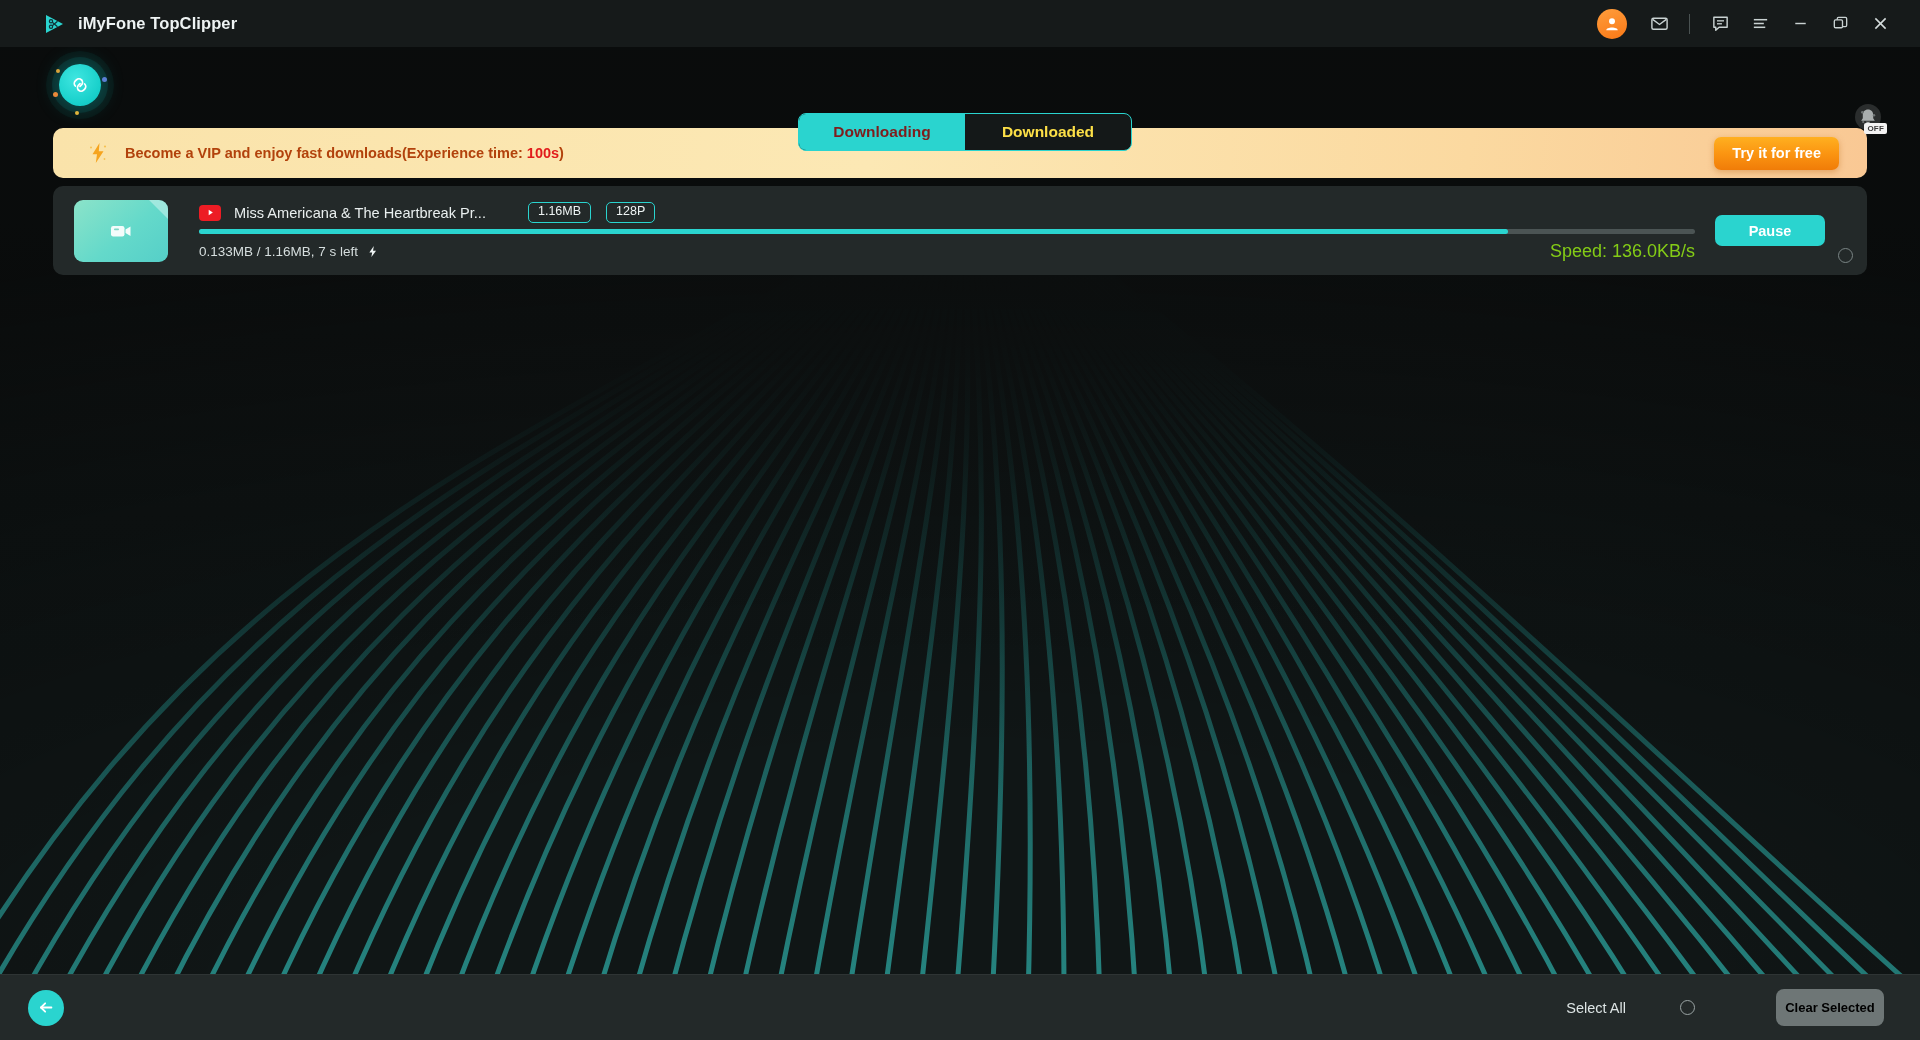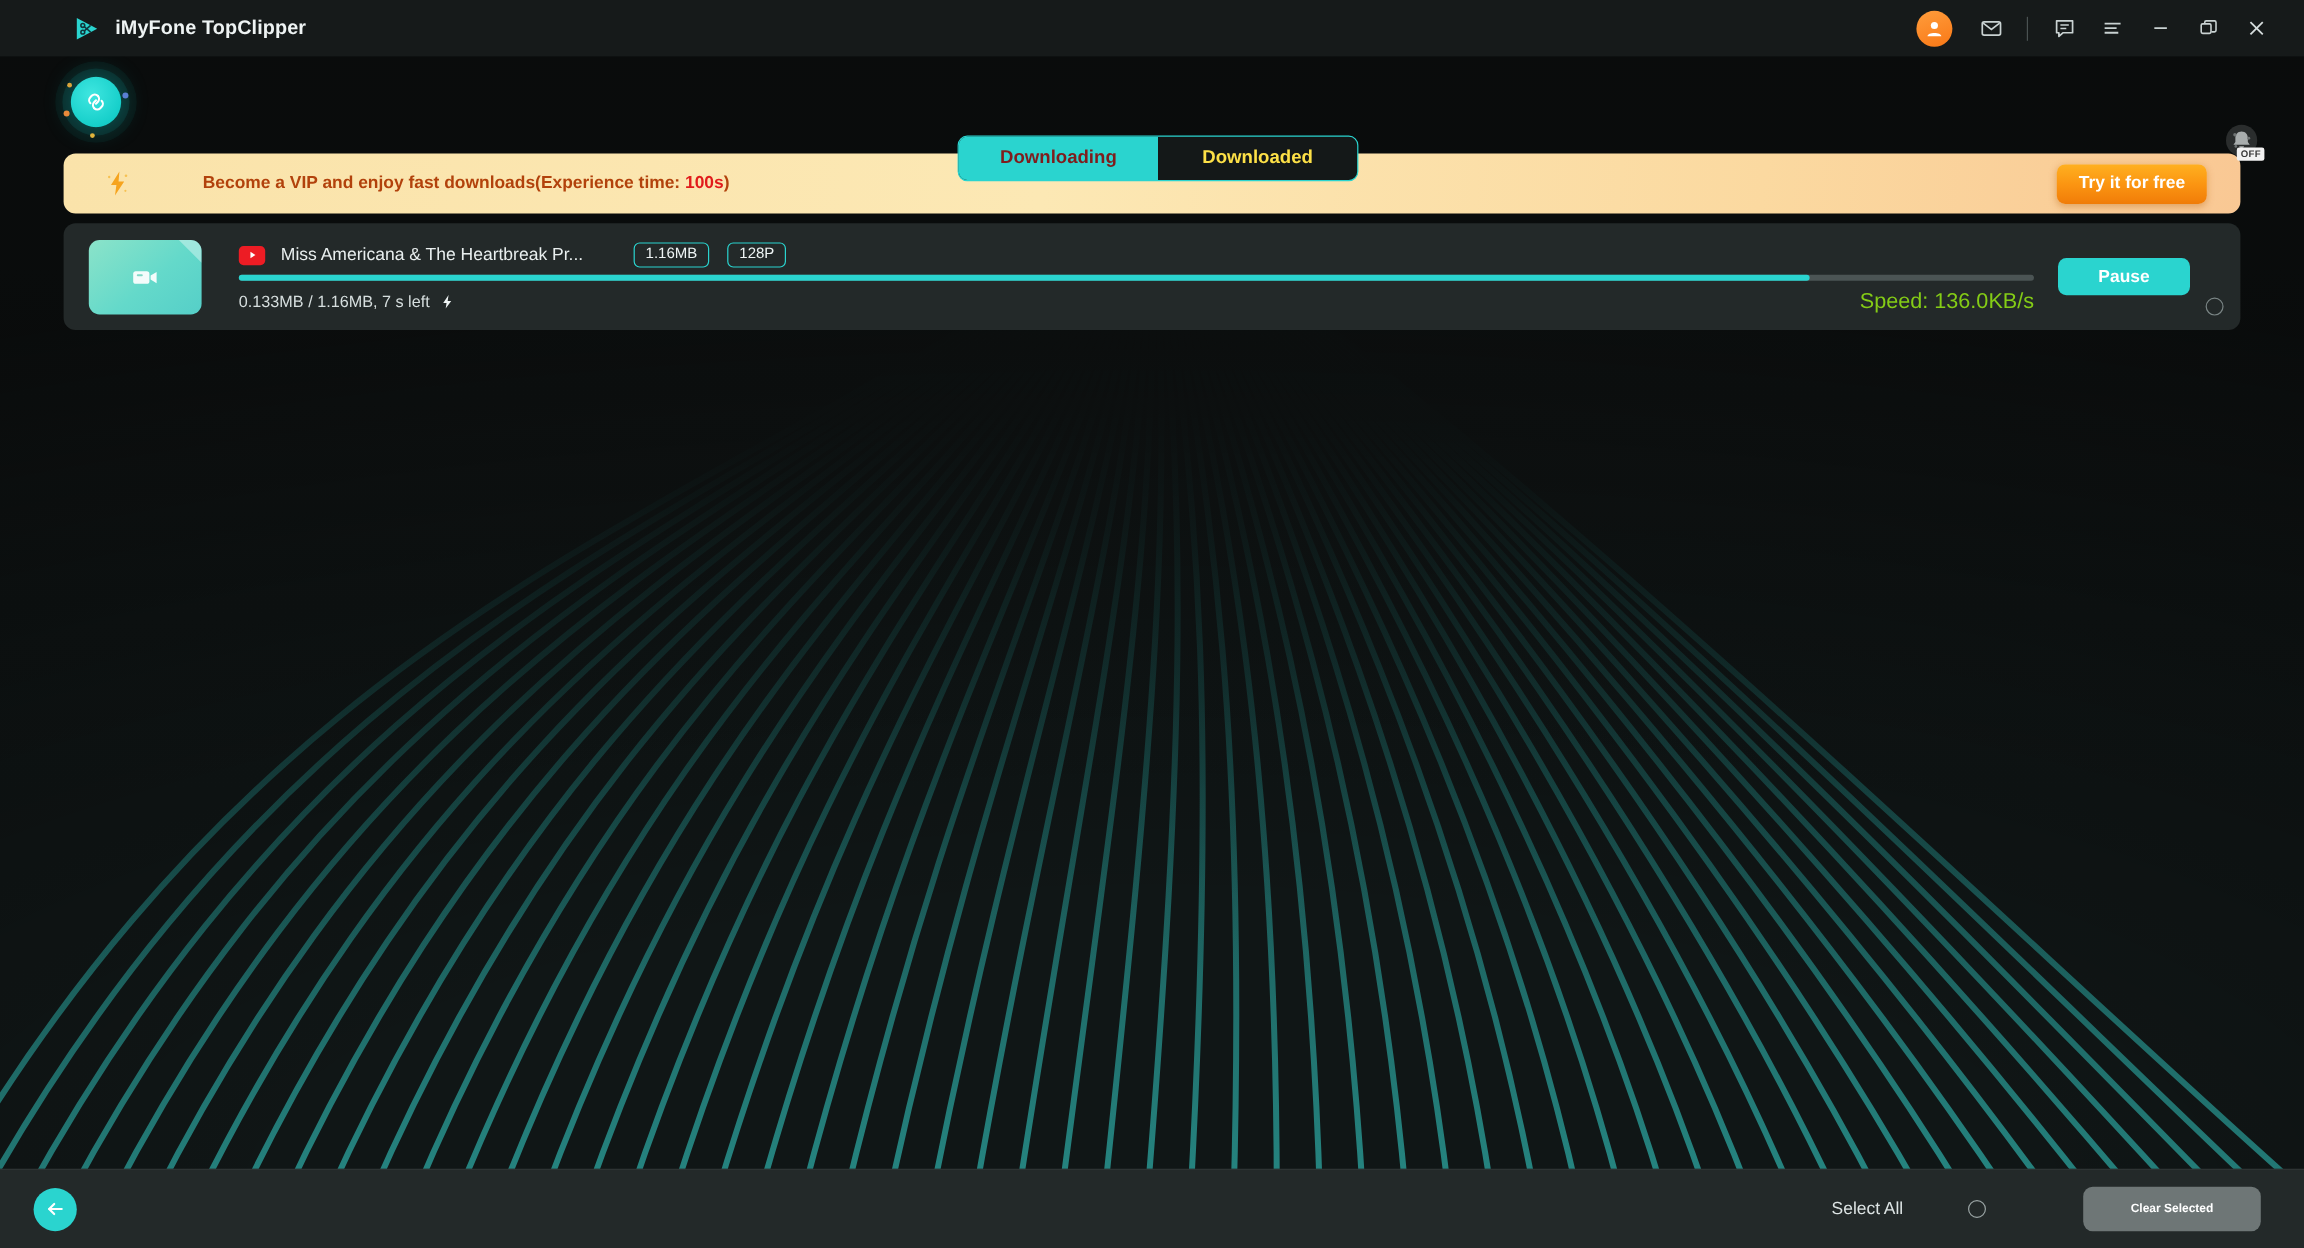--- a/index.html
+++ b/index.html
@@ -44,21 +44,20 @@
     pointer-events: none;
   }
 
   
   #titlebar {
     position: absolute; left: 0; top: 0;
     width: 1920px; height: 47px;
     background: #161a1a;
     display: flex; align-items: center;
     z-index: 30;
-    padding-left: 18px;
   }
   #app-logo {
     margin-left: 42px; width: 24px; height: 24px;
     display: flex; align-items: center; justify-content: center;
   }
   #app-title {
     margin-left: 12px;
     color: #eef3f3;
     font-size: 16.5px;
     font-weight: bold;
@@ -140,21 +139,20 @@
   }
 
   
   #vip-banner {
     position: absolute; left: 53px; top: 128px;
     width: 1814px; height: 50px;
     border-radius: 10px;
     background: linear-gradient(95deg, #FAE3AA 0%, #FCE8B4 45%, #FBD9A0 78%, #F9C894 100%);
     display: flex; align-items: center;
     z-index: 20;
-    gap: 44px;
   }
   #vip-bolt { margin-left: 32px; width: 26px; height: 26px; display:flex; align-items:center; justify-content:center;}
   #vip-text {
     margin-left: 14px;
     color: #B2420C;
     font-size: 14.5px;
     font-weight: bold;
   }
   #vip-text .hl { color: #E11B1B; }
   #try-free-btn {
@@ -297,24 +295,24 @@
   }
   #select-all-check {
     margin-left: 11px;
     width: 15px; height: 15px;
     border: 1.6px solid #9aa4a4;
     border-radius: 50%;
     cursor: pointer;
   }
   #clear-selected-btn {
     margin-left: 38px;
-    width: 148px; height: 37px;
+    width: 108px; height: 37px;
     border-radius: 8px;
     background: #6e7676;
-    color: #ffffff; font-size: 10px; font-weight: bold;
+    color: #000000; font-size: 13px; font-weight: bold;
     display: flex; align-items: center; justify-content: center;
     cursor: pointer;
   }
 </style>
 </head>
 <body>
 
 <div id="app">
 
   <div id="bg-wave">

